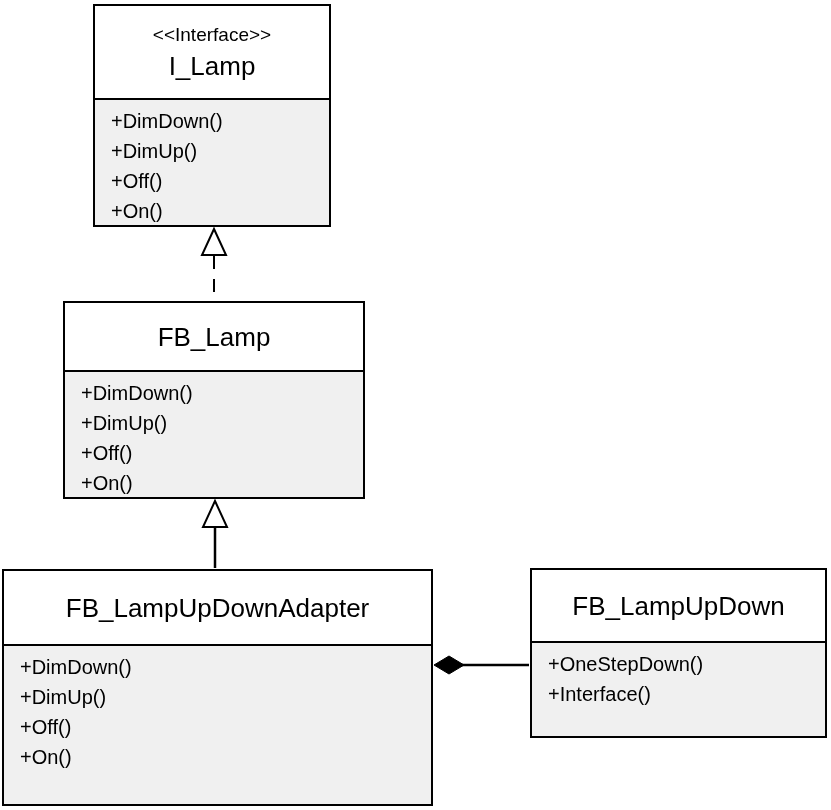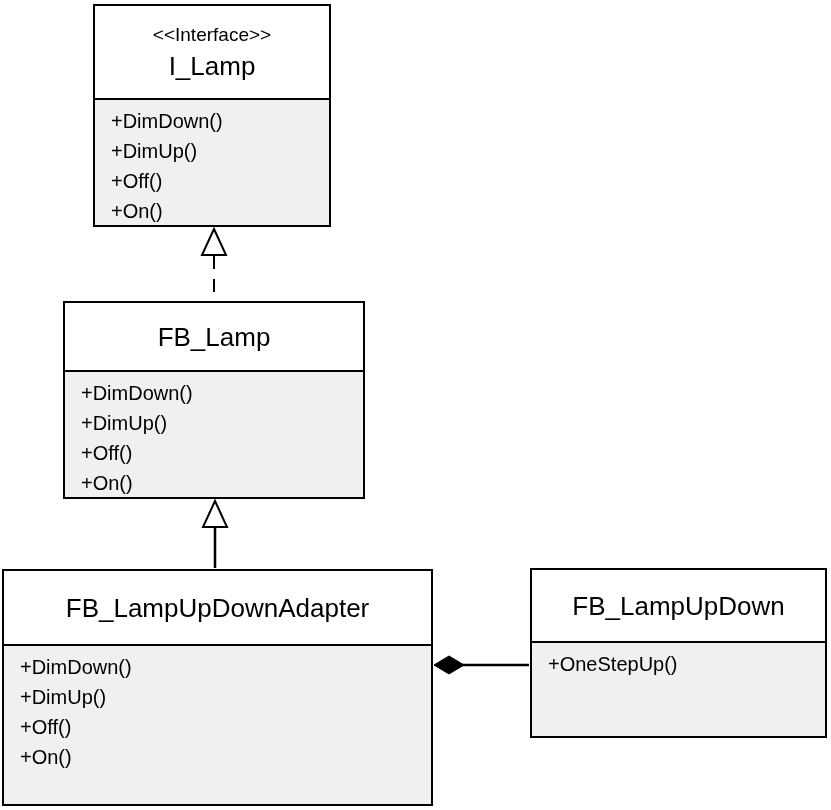--- a/index.html
+++ b/index.html
@@ -145,17 +145,18 @@
       <div class="member">+Off()</div>
       <div class="member">+On()</div>
     </div>
   </div>
 
   <div class="uml-class" id="box-fbupdown">
     <div class="uml-header">
       <div class="cls-name">FB_LampUpDown</div>
     </div>
     <div class="compartment members">
-      <div class="member">+OneStepUp()</div>
+      <div class="member">+OneStepDown()</div>
+      <div class="member">+Interface()</div>
     </div>
   </div>
 
 </div>
 
 </body></html>

